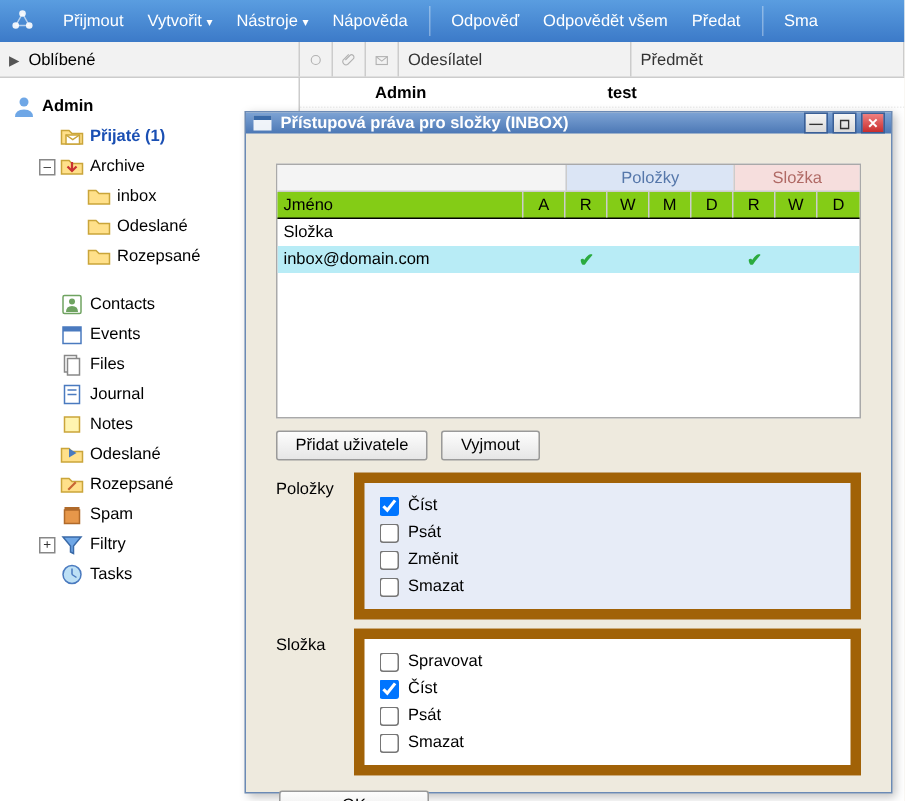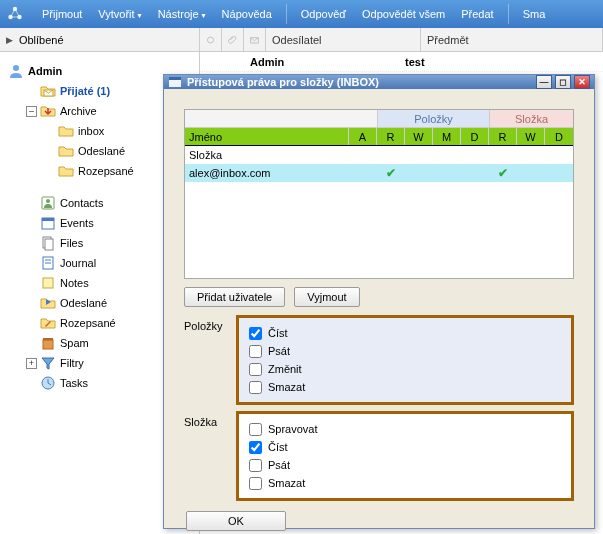--- a/index.html
+++ b/index.html
@@ -201,21 +201,21 @@
     margin-right: 6px;
     border-radius: 2px;
   }
   .perm {
     display: flex;
     margin-bottom: 6px;
   }
   .perm .plabel { width: 52px; padding-top: 5px; }
   .perm .pbox {
     flex: 1;
-    border: 3px solid #a16207;
+    border: 7px solid #a16207;
     padding: 6px 10px;
   }
   .perm.items .pbox { background: #e7ecf7; }
   .perm.folder .pbox { background: #ffffff; }
   .pbox label { display: flex; align-items: center; height: 18px; }
   .pbox input { margin: 0 6px 0 0; }
   .dlg-foot {
     display: flex;
     gap: 20px;
     padding: 4px 2px 2px 2px;
@@ -525,21 +525,21 @@
             <div class="c col"></div>
             <div class="c col"></div>
             <div class="c col"></div>
             <div class="c col"></div>
             <div class="c col"></div>
             <div class="c col"></div>
             <div class="c col"></div>
             <div class="c col"></div>
           </div>
           <div class="grow sel">
-            <div class="c name">alex@inbox.com</div>
+            <div class="c name">inbox@domain.com</div>
             <div class="c col"></div>
             <div class="c col">
               <span class="check">✔</span>
             </div>
             <div class="c col"></div>
             <div class="c col"></div>
             <div class="c col"></div>
             <div class="c col">
               <span class="check">✔</span>
             </div>

